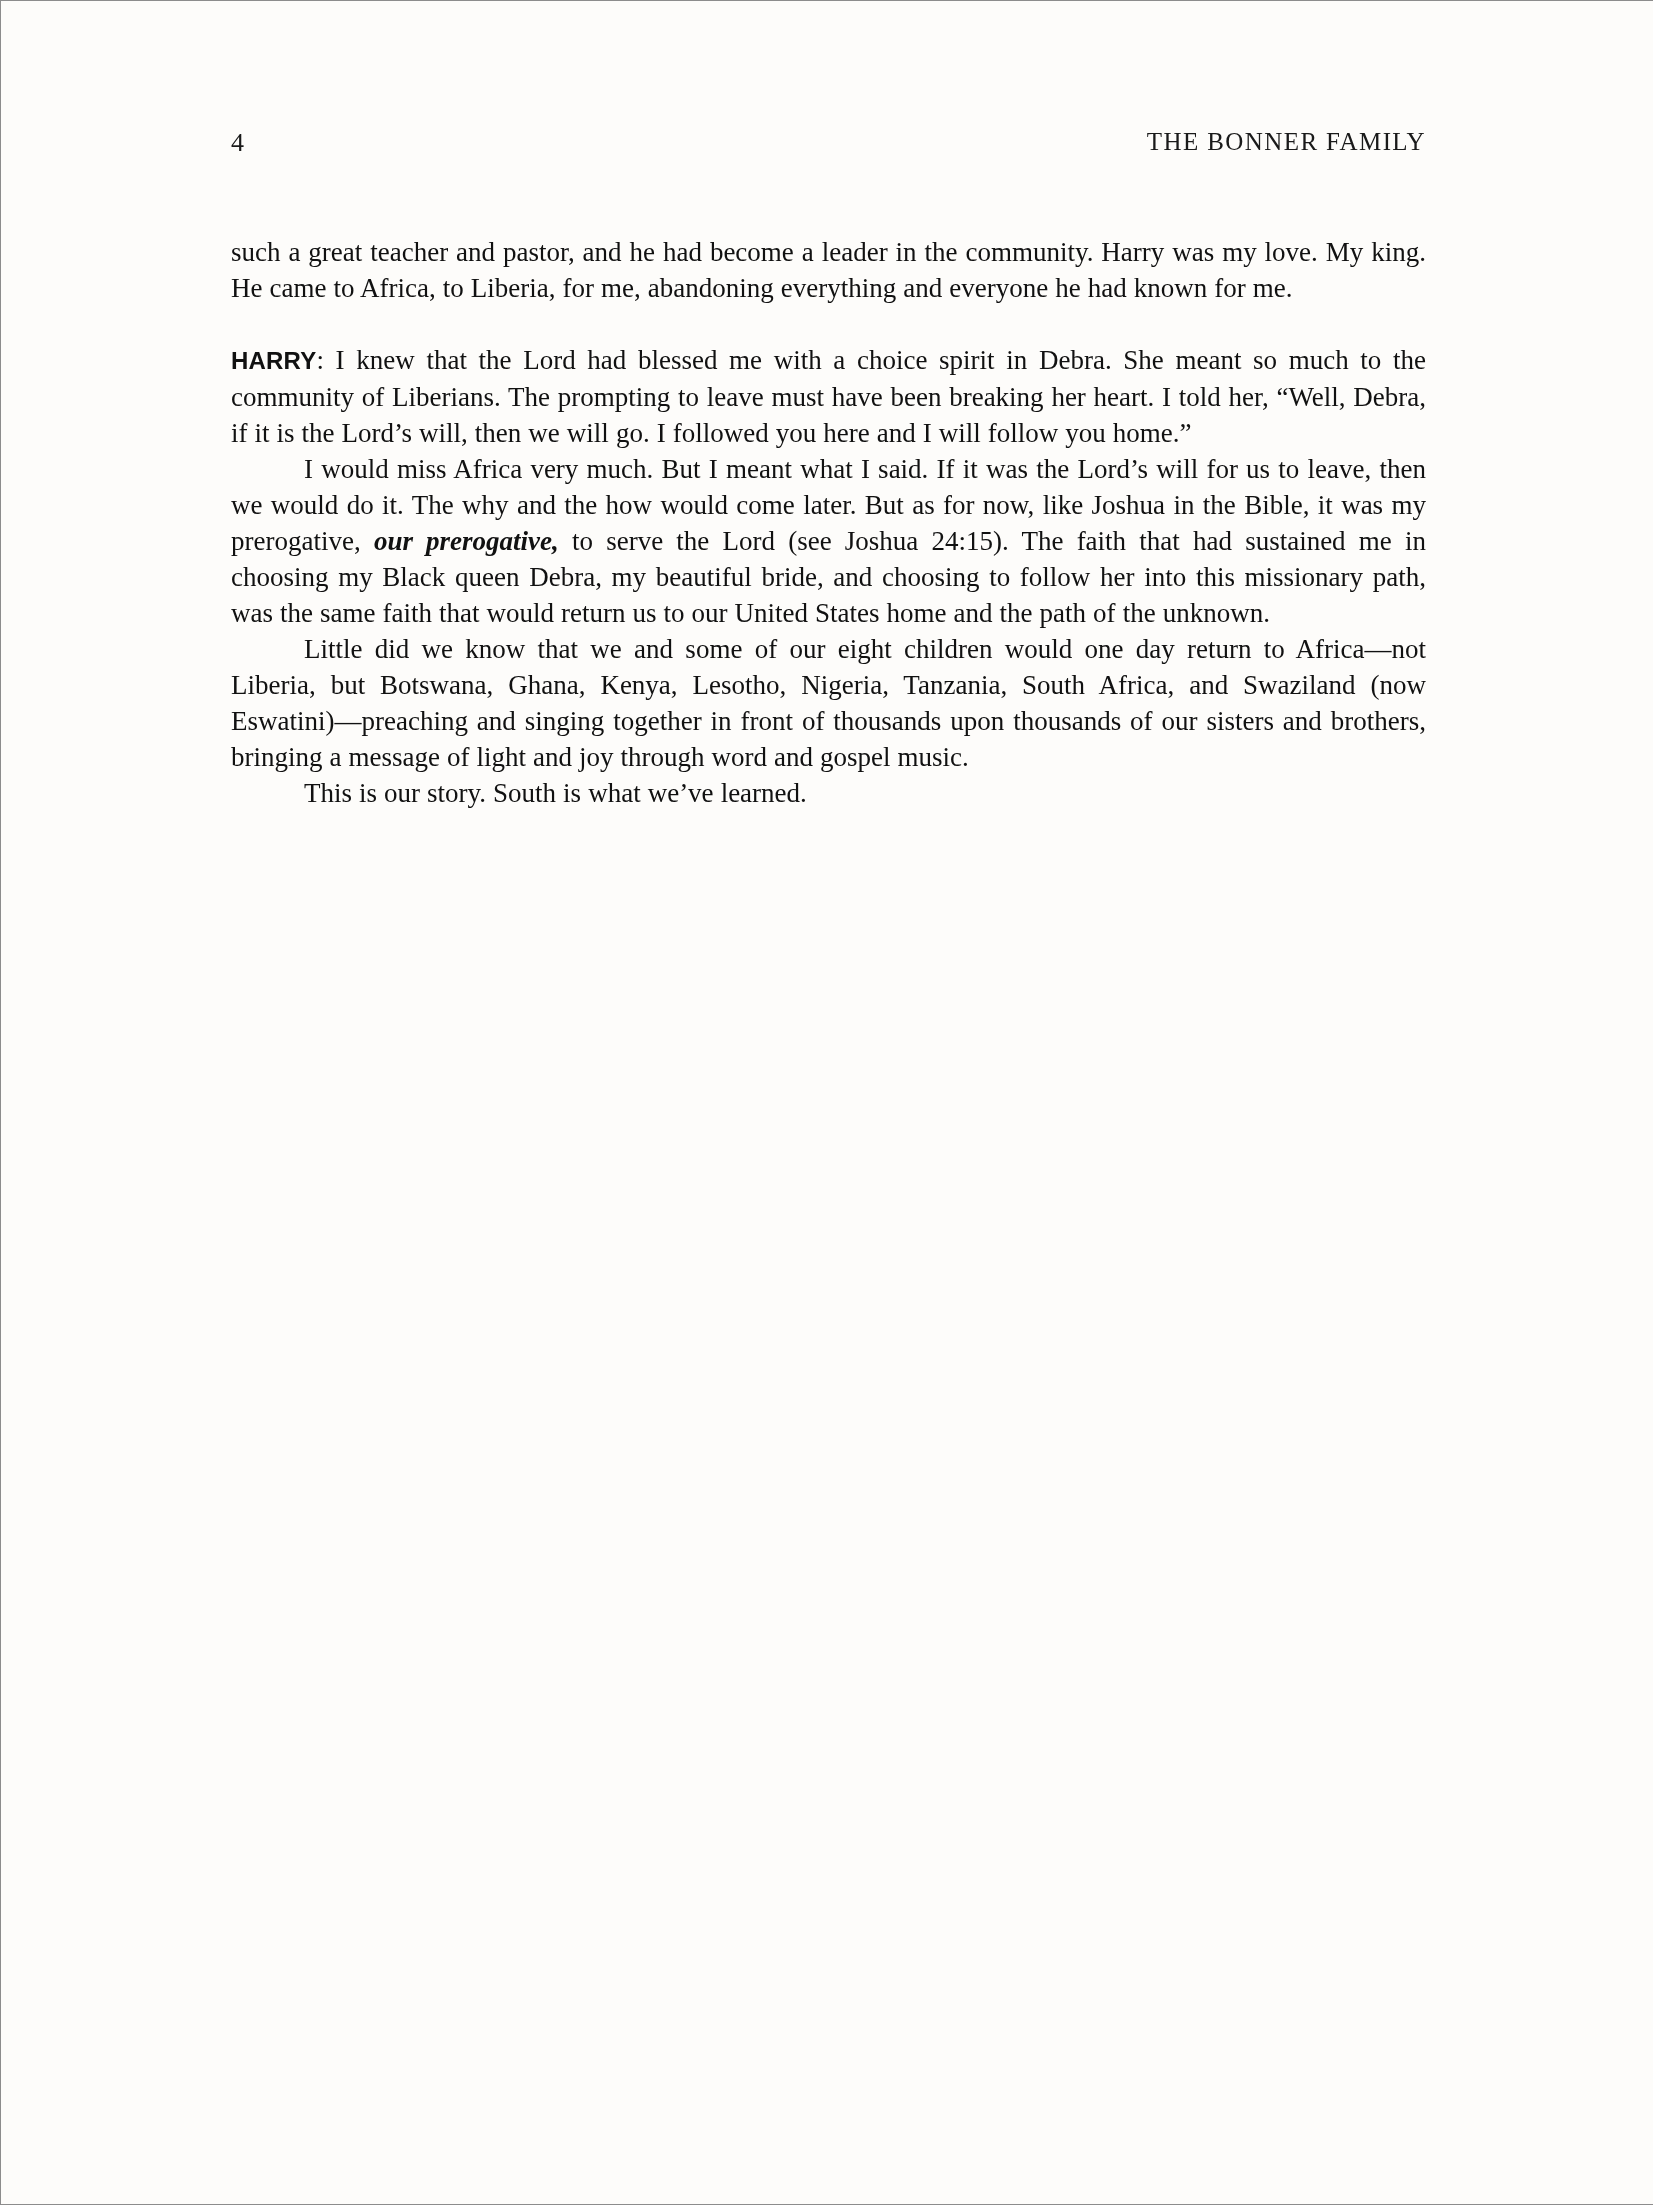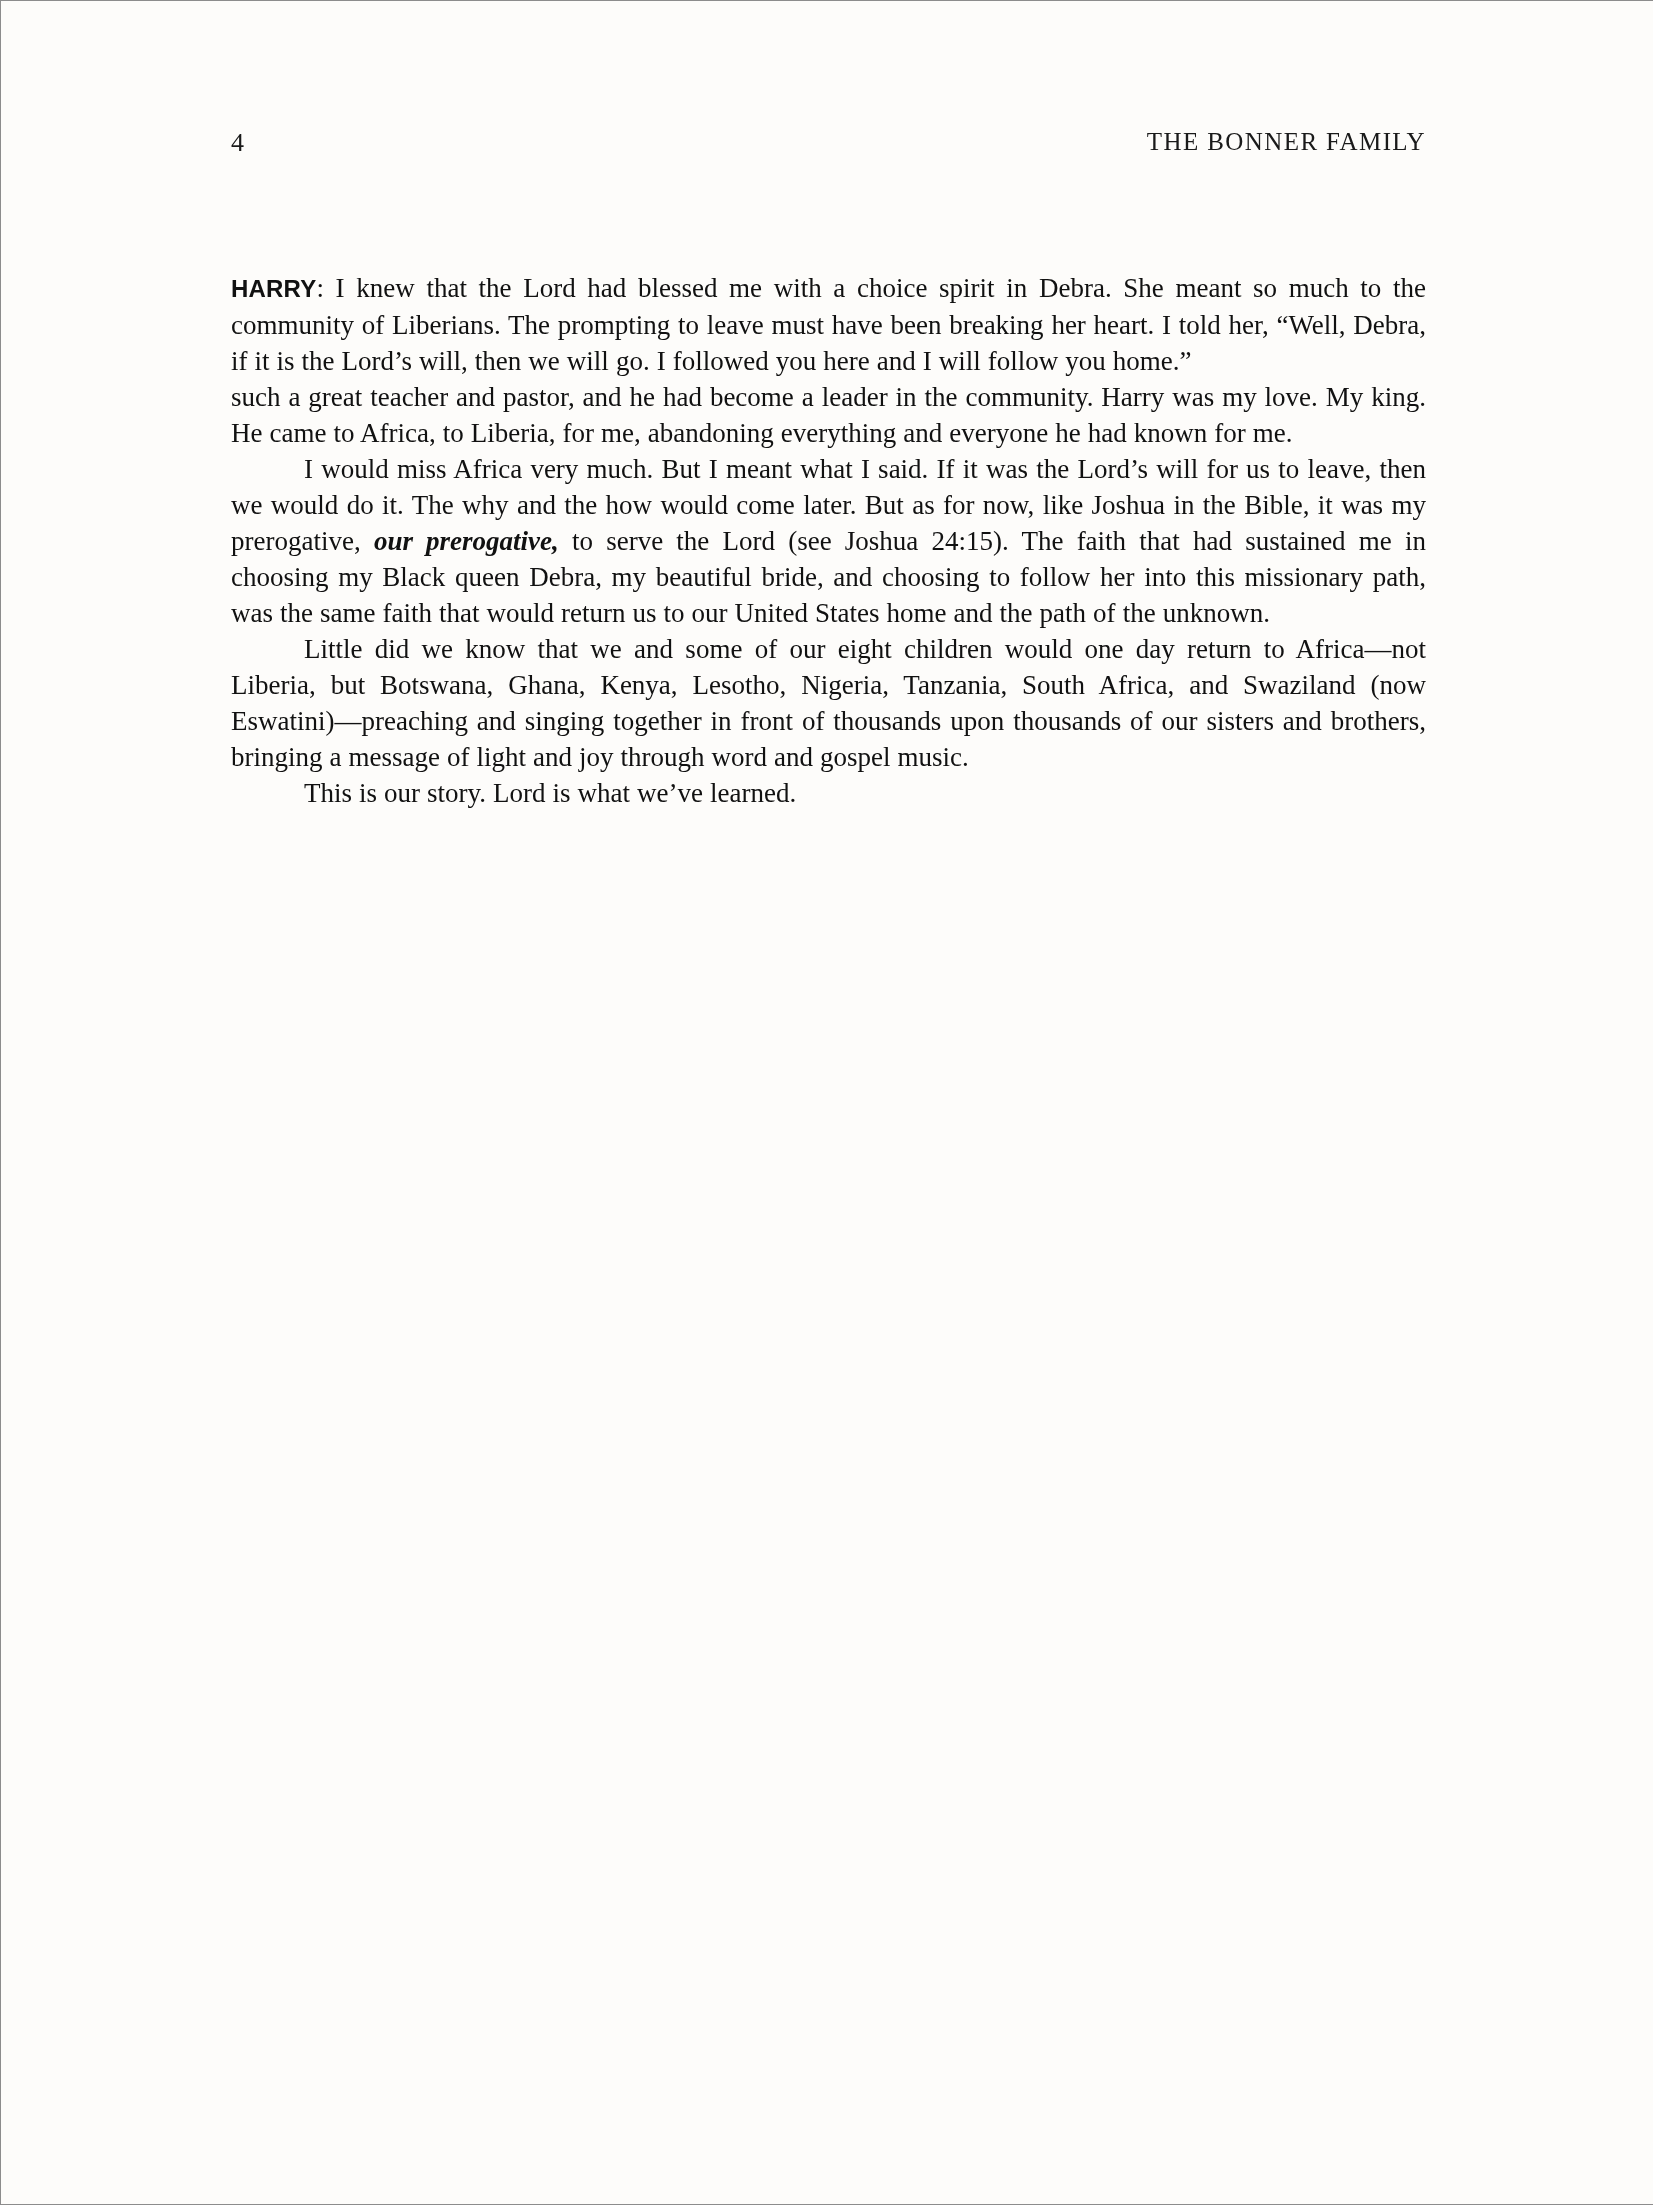--- a/index.html
+++ b/index.html
@@ -94,26 +94,26 @@
 
 <div class="page">
 
   <div class="running-head">
     <span class="folio">4</span>
     <span class="head-title">THE BONNER FAMILY</span>
   </div>
 
   <div class="textblock">
 
+    <p class="body flush">such a great teacher and pastor, and he had become a leader in the community. Harry was my love. My king. He came to Africa, to Liberia, for me, abandoning everything and everyone he had known for me.</p>
+
     <p class="body flush gap-before"><span class="speaker">HARRY</span><span>:</span><span> I knew that the Lord had blessed me with a choice spirit in Debra. She meant so much to the community of Liberians. The prompting to leave must have been breaking her heart. I told her, “Well, Debra, if it is the Lord’s will, then we will go. I followed you here and I will follow you home.”</span></p>
-
-    <p class="body flush">such a great teacher and pastor, and he had become a leader in the community. Harry was my love. My king. He came to Africa, to Liberia, for me, abandoning everything and everyone he had known for me.</p>
 
     <p class="body indent"><span>I would miss Africa very much. But I meant what I said. If it was the Lord’s will for us to leave, then we would do it. The why and the how would come later. But as for now, like Joshua in the Bible, it was my prerogative, </span><span class="ital">our prerogative,</span><span> to serve the Lord (see Joshua 24:15). The faith that had sustained me in choosing my Black queen Debra, my beautiful bride, and choosing to follow her into this missionary path, was the same faith that would return us to our United States home and the path of the unknown.</span></p>
 
     <p class="body indent">Little did we know that we and some of our eight children would one day return to Africa—not Liberia, but Botswana, Ghana, Kenya, Lesotho, Nigeria, Tanzania, South Africa, and Swaziland (now Eswatini)—preaching and singing together in front of thousands upon thousands of our sisters and brothers, bringing a message of light and joy through word and gospel music.</p>
 
-    <p class="body indent">This is our story. Lord is what we’ve learned.</p>
+    <p class="body indent">This is our story. South is what we’ve learned.</p>
 
   </div>
 
 </div>
 
 
 </body></html>

